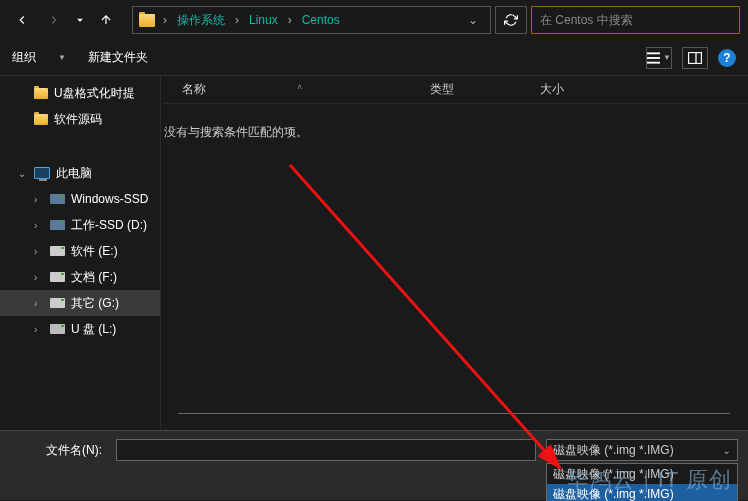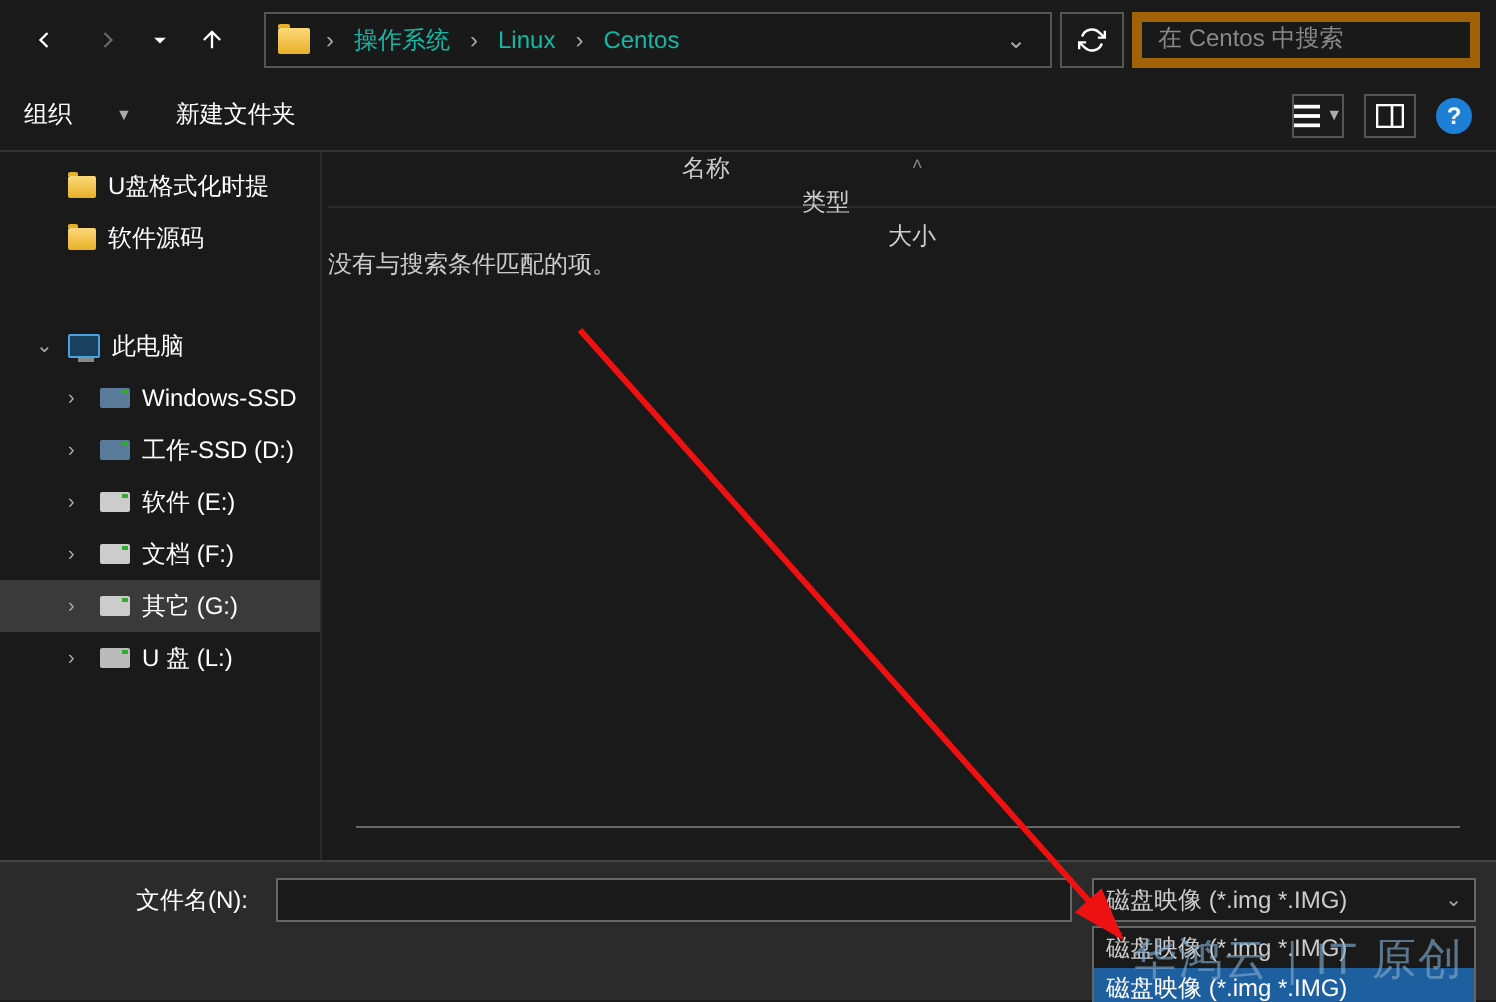--- a/index.html
+++ b/index.html
@@ -57,24 +57,24 @@
   .path-drop { margin-left: auto; color: #aaa; padding: 0 6px; }
 
   .refresh-btn {
     width: 32px; height: 28px;
     border: 1px solid #555;
     display: flex; align-items: center; justify-content: center;
     color: #fff;
   }
 
   .searchbox {
-    width: 174px; height: 28px;
-    border: 5px solid #a16207;
+    width: 209px; height: 28px;
+    border: 1px solid #a16207;
     background: #191919;
-    display: flex; 
+    display: flex; align-items: center;
     padding: 0 8px;
     color: #888;
   }
 
   
   .toolbar {
     height: 36px;
     display: flex;
     align-items: center;
     padding: 0 12px;
@@ -142,21 +142,20 @@
     flex-direction:column;
     position:relative;
   }
   .cols {
     height: 28px;
     display:flex;
     align-items:center;
     font-size:12px;
     color:#ccc;
     border-bottom: 1px solid #2a2a2a;
-    flex-direction: column;
   }
   .col-name { width: 266px; padding-left: 18px; position:relative; }
   .col-sort { position:absolute; left:50%; top:1px; color:#888; font-size:9px; }
   .col-date { width: 130px; }
   .col-type { width: 110px; }
   .col-size { flex:1; }
   .empty-msg {
     text-align:left;
     color:#ccc;
     padding-top: 20px;
@@ -165,21 +164,21 @@
     position:absolute;
     left:14px; right:18px; bottom:16px;
     height:1px; background:#666;
   }
 
   
   .bottombar {
     height: 70px;
     background:#2b2b2b;
     border-top:1px solid #444;
-    padding: 8px 10px 4px 28px;
+    padding: 8px 10px 4px 6px;
     position:relative;
   }
   .filename-row {
     display:flex;
     align-items:center;
     gap:6px;
   }
   .fn-label { width:104px; text-align:right; padding-right:8px; color:#fff; }
   .fn-input {
     flex:1;

